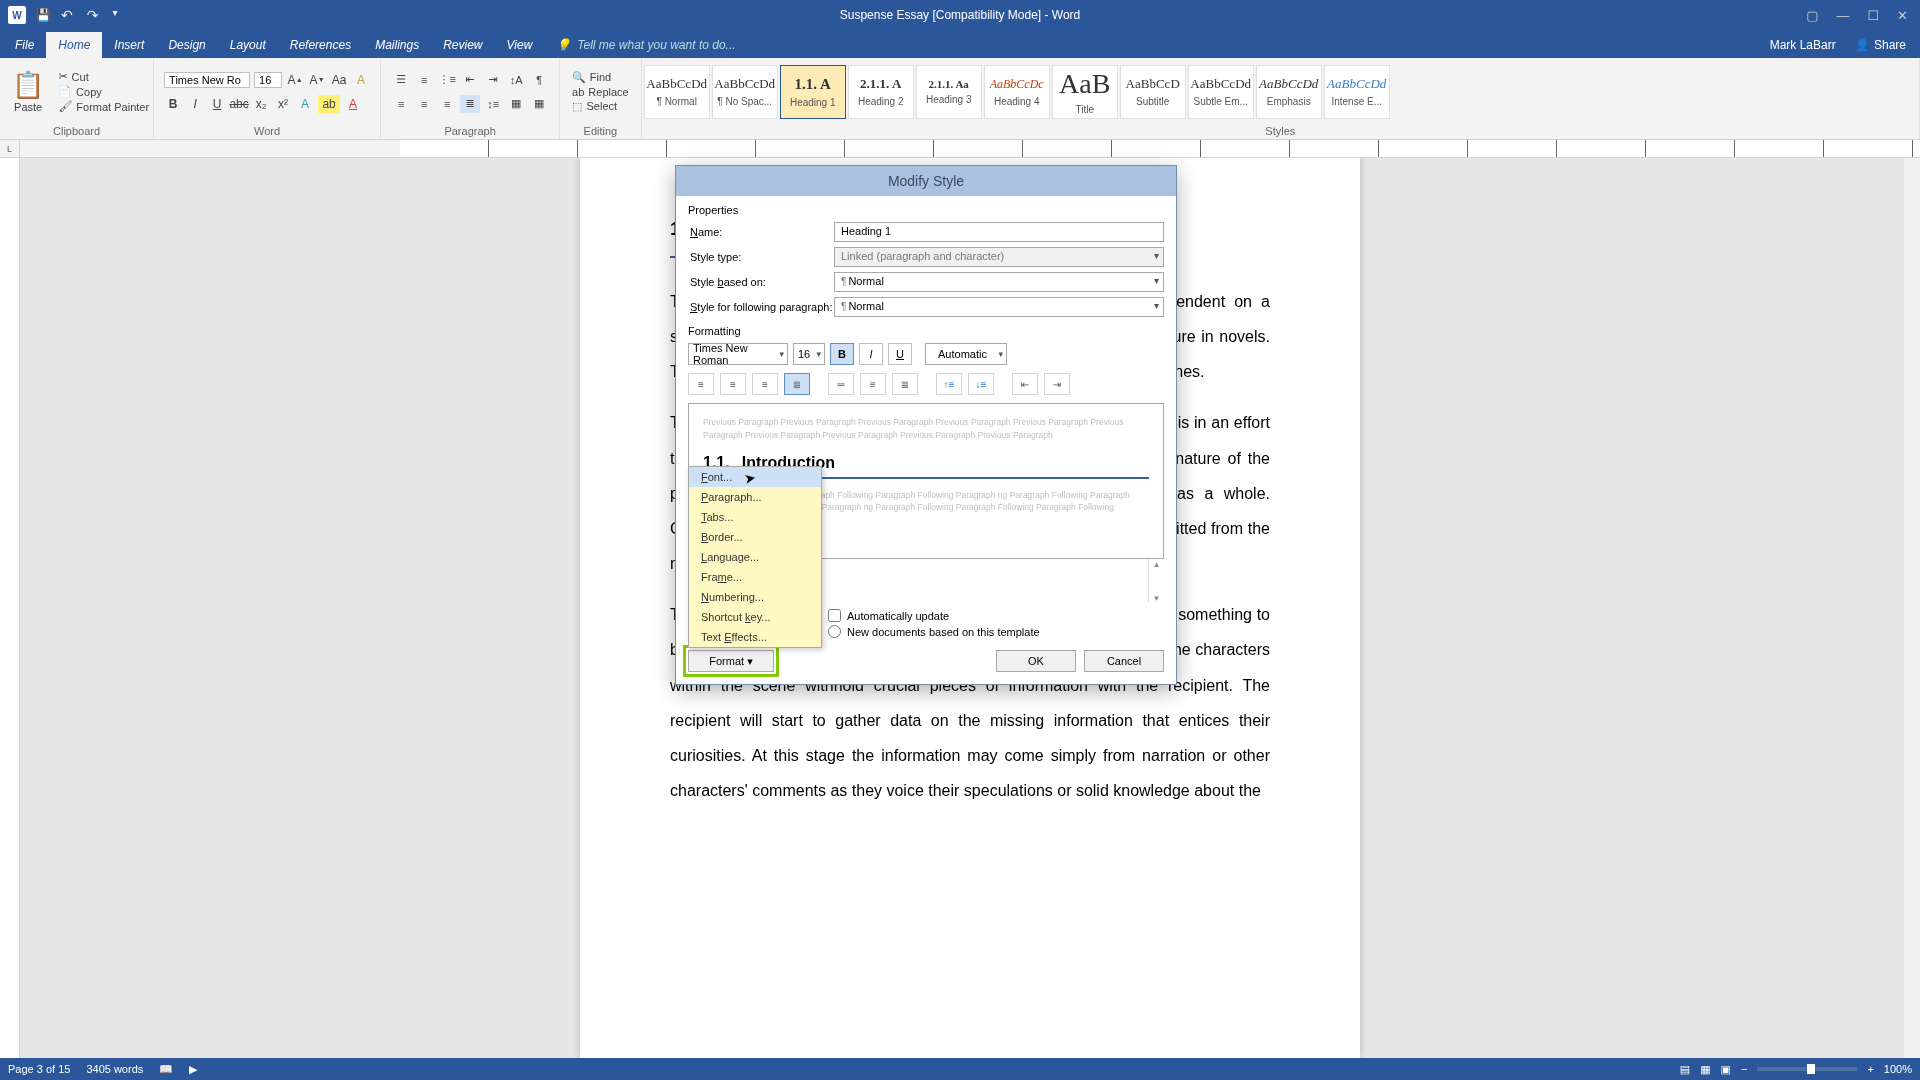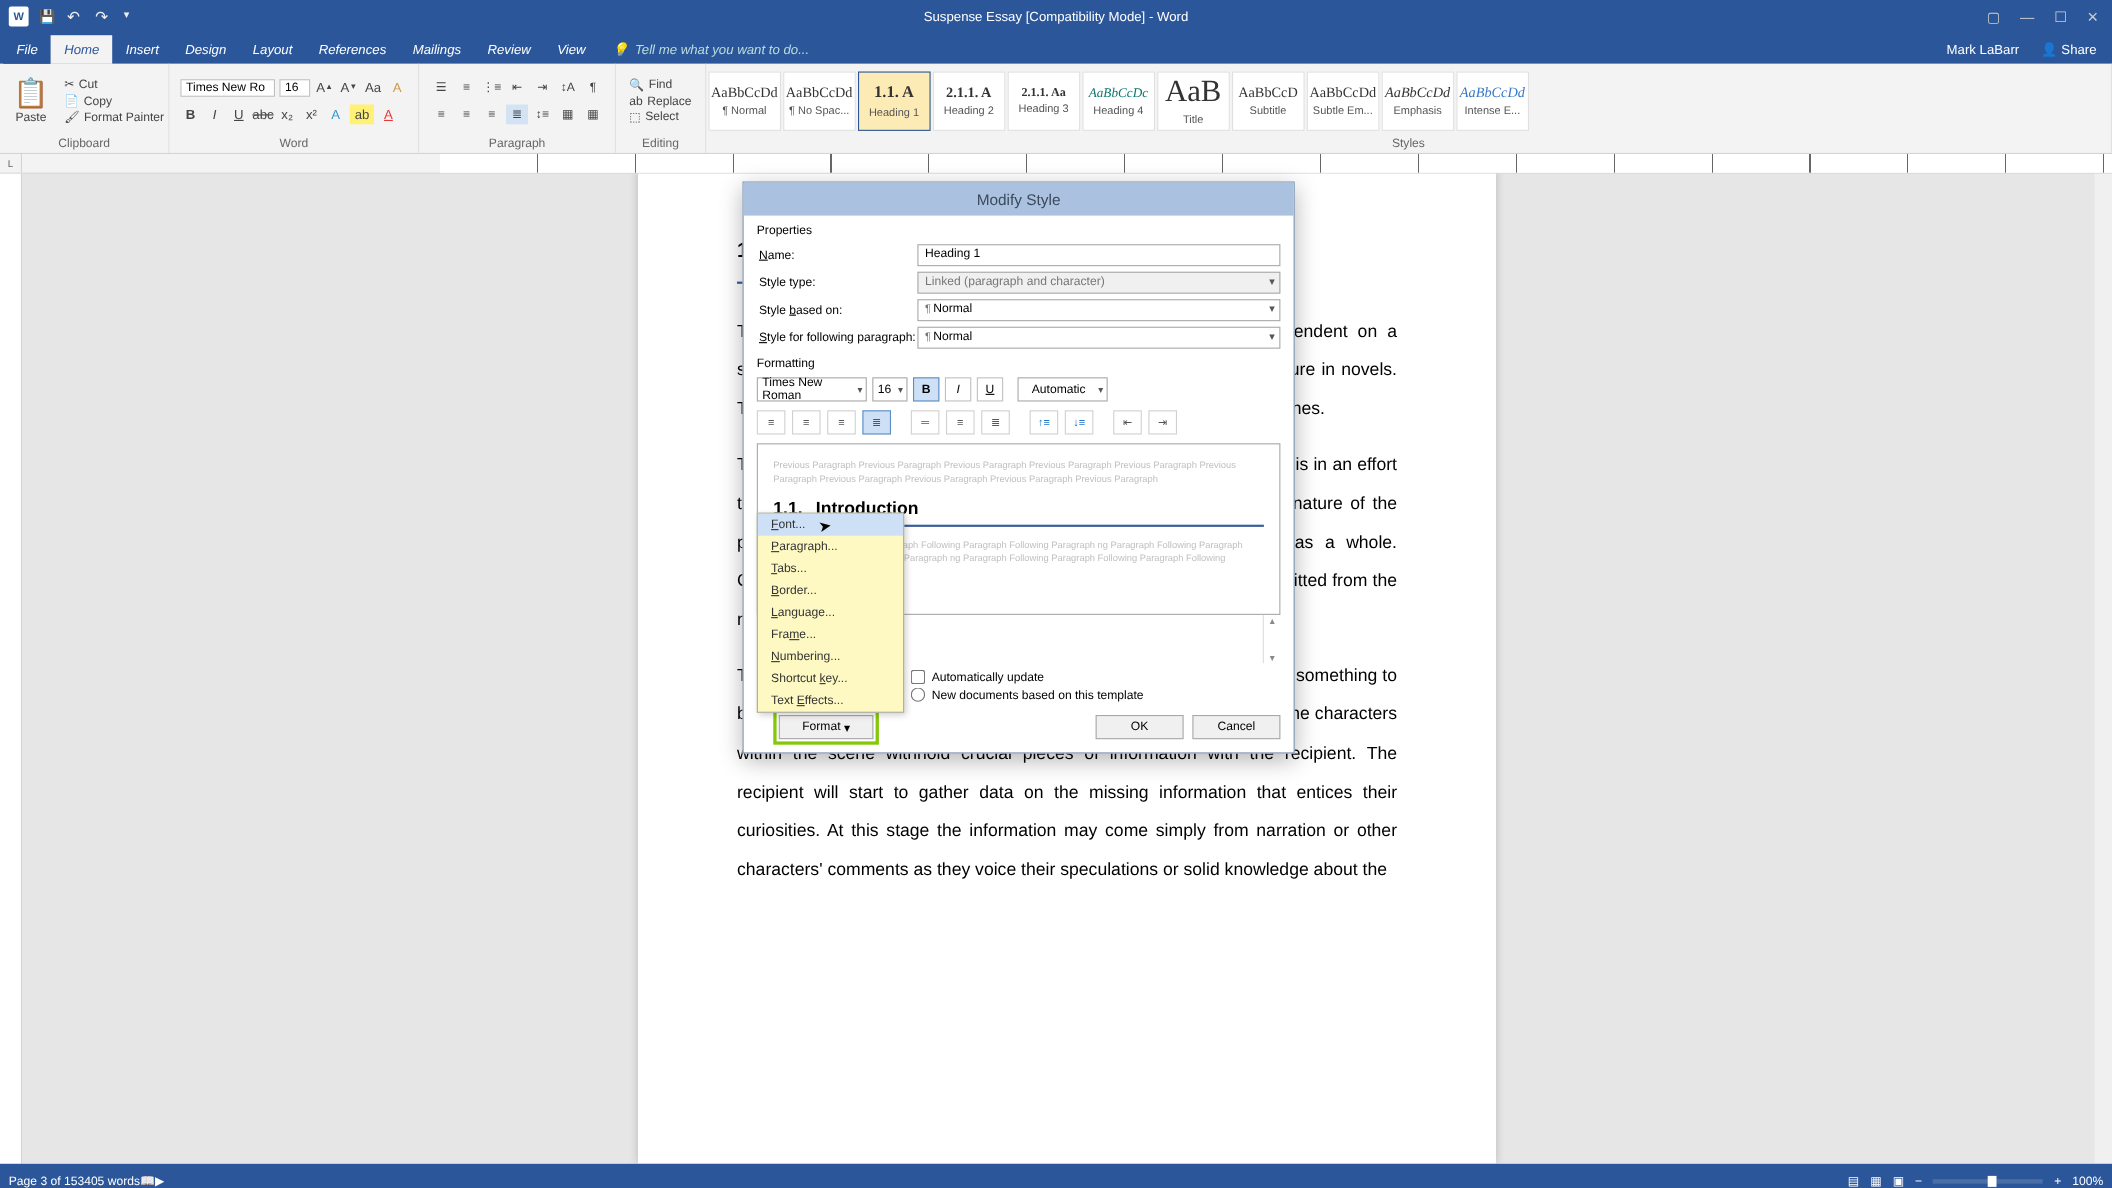--- a/index.html
+++ b/index.html
@@ -91,31 +91,31 @@
 .abtn.on { background: #cde0f6; border-color: #5b8ec2; }
 .preview-box { border: 1px solid #a8a8a8; height: 156px; padding: 12px 14px; font-size: 9px; color: #bababa; overflow: hidden; position: relative; }
 .preview-box .prev-head { font-family: 'Times New Roman'; font-size: 16px; font-weight: bold; color: #000; margin: 12px 0 5px; }
 .preview-box .prev-rule { border-bottom: 2px solid #3a5f9b; margin-bottom: 10px; }
 .preview-box .prev-para { font-size: 8.5px; line-height: 1.5; color: #c0c0c0; }
 .desc-box { border-left: 0; padding: 6px 2px; font-size: 11px; color: #444; height: 44px; position: relative; }
 .desc-box .scrolly { position: absolute; right: 0; top: 0; width: 16px; height: 44px; border-left: 1px solid #ddd; display: flex; flex-direction: column; justify-content: space-between; color: #888; font-size: 9px; align-items: center; }
 .opts { margin: 6px 0 12px; }
 .opt { display: flex; align-items: center; gap: 6px; margin: 3px 0; }
 .dlg-btns { display: flex; justify-content: space-between; align-items: center; }
-.format-drop { width: 130px; margin-left: 20px; }
+.format-drop { width: 130px; }
 .right-btns { display: flex; gap: 8px; }
 .btn { width: 80px; height: 22px; border: 1px solid #a8a8a8; background: #f0f0f0; display: flex; align-items: center; justify-content: center; cursor: pointer; }
 .format-btn { width: 86px; height: 22px; border: 1px solid #a8a8a8; background: #f0f0f0; display: flex; align-items: center; justify-content: center; cursor: pointer; outline: 3px solid #85c808; outline-offset: 2px; }
 
 .format-menu { position: absolute; left: 12px; bottom: 36px; width: 134px; background: #fef9c3; border: 1px solid #a8a8a8; box-shadow: 2px 2px 6px rgba(0,0,0,.2); }
 .fm-item { padding: 4px 12px; font-size: 11px; color: #333; cursor: pointer; }
 .fm-item.hover { background: #cde0f6; }
 
 
-.statusbar { position: absolute; bottom: 0; left: 0; right: 0; height: 22px; background: #2b579a; color: #fff; display: flex; align-items: flex-end; font-size: 11px; padding: 0 8px; }
+.statusbar { position: absolute; bottom: 0; left: 0; right: 0; height: 22px; background: #2b579a; color: #fff; display: flex; align-items: center; font-size: 11px; padding: 0 8px; gap: 16px; }
 .statusbar .right { margin-left: auto; display: flex; align-items: center; gap: 10px; }
 .zoom-slider { width: 100px; height: 4px; background: #4a6fa5; position: relative; }
 .zoom-slider::after { content: ""; position: absolute; left: 50%; top: -3px; width: 8px; height: 10px; background: #fff; }
 
 
 .cursor { position: absolute; left: 55px; top: 3px; font-size: 14px; color: #000; transform: rotate(-10deg); pointer-events: none; }
 
 .pilcrow { font-size: 10px; margin-right: 2px; color: #777; }
 .scrollbar-right { position: absolute; right: 0; top: 158px; bottom: 22px; width: 16px; background: #f0f0f0; }
 </style>
@@ -285,21 +285,21 @@
         </div>
         <div class="style-card">
           <div class="sc-prev" style="font-weight:bold;font-size:13px">2.1.1.  A</div>
           <div class="sc-name">Heading 2</div>
         </div>
         <div class="style-card">
           <div class="sc-prev" style="font-weight:bold;font-size:11px">2.1.1.  Aa</div>
           <div class="sc-name">Heading 3</div>
         </div>
         <div class="style-card">
-          <div class="sc-prev" style="color:#0f766e;font-style:italic;font-size:12px">AaBbCcDc</div>
+          <div class="sc-prev" style="color:#c2410c;font-style:italic;font-size:12px">AaBbCcDc</div>
           <div class="sc-name">Heading 4</div>
         </div>
         <div class="style-card">
           <div class="sc-prev" style="font-size:28px;color:#333">AaB</div>
           <div class="sc-name">Title</div>
         </div>
         <div class="style-card">
           <div class="sc-prev" style="">AaBbCcD</div>
           <div class="sc-name">Subtitle</div>
         </div>

